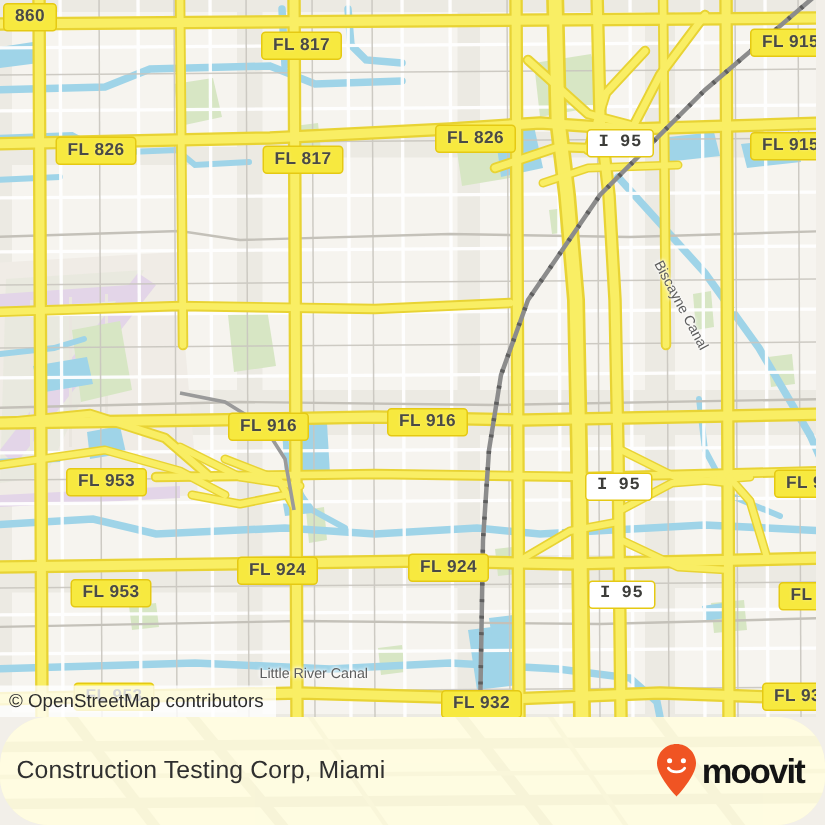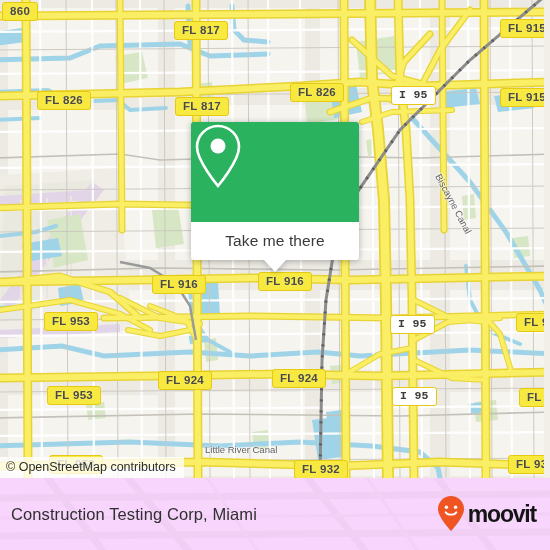--- a/index.html
+++ b/index.html
@@ -89,22 +89,23 @@
     width: 0; height: 0;
     border-left: 11px solid transparent;
     border-right: 11px solid transparent;
     border-top: 12px solid #fff;
   }
 
   
   .footer {
     position: absolute; left: 0; top: 478px;
     width: 550px; height: 72px;
-    background: #f0abfc;
+    background: #fef9c3;
     overflow: hidden;
+    border-radius: 32px;
   }
   .footer-watermark {
     position: absolute; inset: 0;
     opacity: .5;
   }
   .footer-title {
     position: absolute;
     left: 11px; top: 50%;
     transform: translateY(-50%);
     font-size: 16.5px;
@@ -372,36 +373,24 @@
         <div class="shield" style="left: 272px; top: 369px;">FL 924</div>
         <div class="shield interstate" style="left: 392px; top: 387px;">I 95</div>
         <div class="shield" style="left: 519px; top: 388px;">FL 91</div>
         <div class="shield" style="left: 47px; top: 386px;">FL 953</div>
         <div class="shield" style="left: 49px; top: 455px;">FL 953</div>
         <div class="shield" style="left: 294px; top: 460px;">FL 932</div>
         <div class="shield" style="left: 508px; top: 455px;">FL 932</div>
       </div>
 
     <div id="canals">
-        <div class="canal-label" style="left: 173px; top: 444px; margin-left: 32px;">Little River Canal</div>
+        <div class="canal-label" style="left: 173px; top: 444px;">Little River Canal</div>
         <div class="canal-label" style="left: 443px; top: 172px; transform: rotate(62deg); transform-origin: left top;">Biscayne Canal</div>
       </div>
 
-    <div class="popup">
-      <div class="popup-head">
-        <svg width="54" height="68" viewBox="0 0 54 68">
-          <path d="M27 4 C15.4 4 6 13.4 6 25 C6 39 27 64 27 64 C27 64 48 39 48 25 C48 13.4 38.6 4 27 4 Z" fill="none" stroke="#ffffff" stroke-width="2.6"></path>
-          <circle cx="27" cy="24" r="7.5" fill="#ffffff"></circle>
-        </svg>
-      </div>
-      <div class="popup-body">
-        <span>Take me there</span>
-      </div>
-      <div class="popup-tip"></div>
-    </div>
 
     <div class="attribution">© OpenStreetMap contributors</div>
   </div>
 
   <div class="footer">
     <svg class="footer-watermark" width="550" height="72" viewBox="0 0 550 72">
       <rect x="0" y="0" width="550" height="72" fill="#ffffff"></rect>
       <g stroke="#f2f1ee" stroke-width="7" fill="none">
         <path d="M40 -10 L110 82"></path>
         <path d="M120 -10 L196 82"></path>

